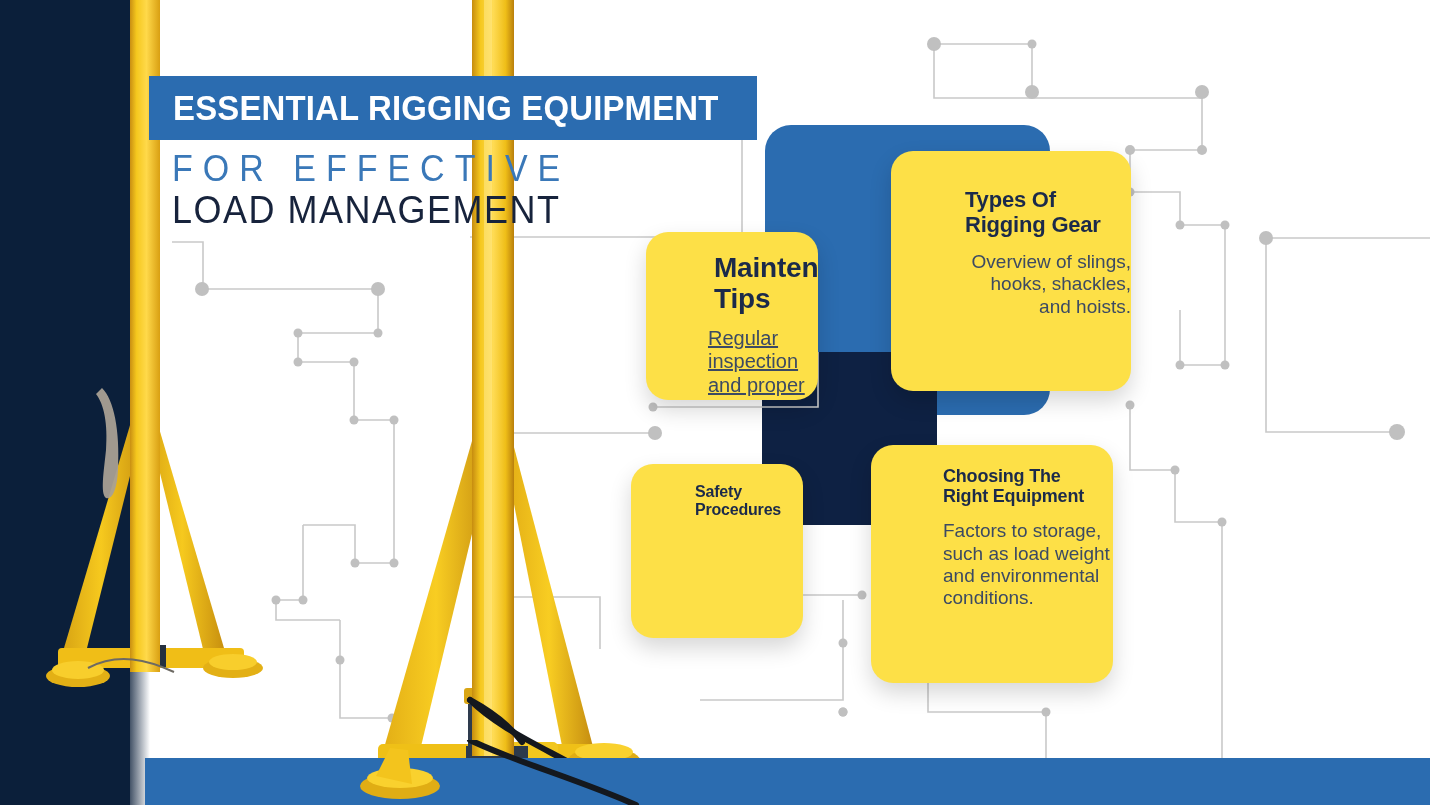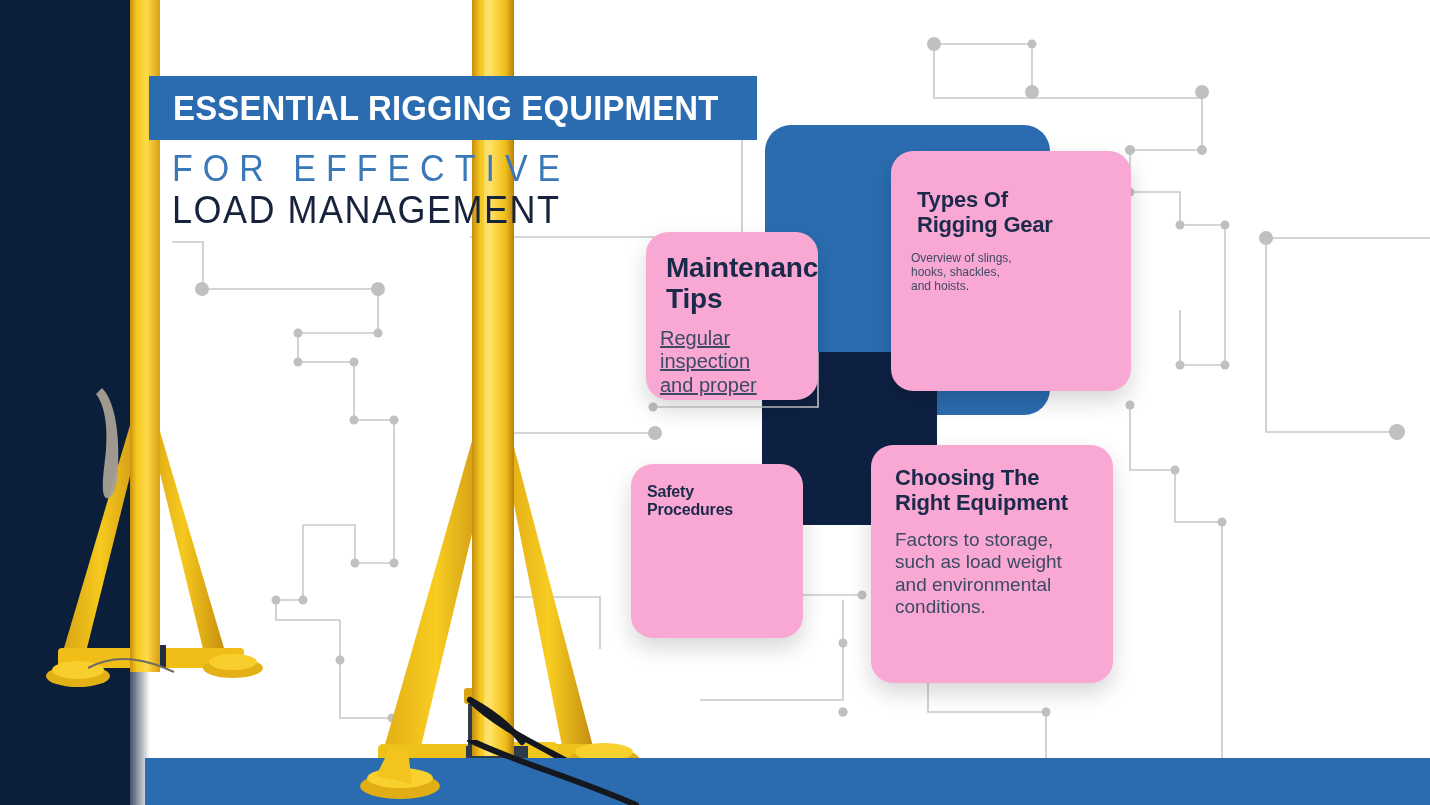--- a/index.html
+++ b/index.html
@@ -70,25 +70,26 @@
     letter-spacing:1.5px;
     color:#17233C;
     white-space:nowrap;
     transform:scaleY(1.08);
     transform-origin:left top;
   }
 
   
   .card{
     position:absolute;
-    background:#f9a8d4;
+    background:#fde047;
     border-radius:22px;
     box-shadow:0 10px 22px rgba(0,0,0,0.16);
     box-sizing:border-box;
     overflow:hidden;
+    padding-left:48px;
   }
   .card h2{
     margin:0;
     font-family:"Liberation Sans", sans-serif;
     font-weight:bold;
     color:#1B2A4A;
     letter-spacing:-0.2px;
     line-height:1.12;
     white-space:pre-line;
   }
@@ -96,32 +97,32 @@
     margin:0;
     font-family:"Liberation Sans", sans-serif;
     font-weight:400;
     color:#3C4A63;
     line-height:1.17;
     white-space:pre-line;
   }
 
   #card-types      {left:891px;top:151px;width:240px;height:240px;}
   #card-types h2   {font-size:22px;margin:37px 0 0 26px;}
-  #card-types p    {font-size:12px;margin:14px 0 0 20px;}
+  #card-types p    {font-size:19px;margin:14px 0 0 32px;text-align:right;}
 
   #card-maint      {left:646px;top:232px;width:172px;height:168px;}
   #card-maint h2   {font-size:28px;margin:20px 0 0 20px;}
   #card-maint p    {font-size:20px;margin:12px 0 0 14px;text-decoration:underline;}
 
   #card-safety     {left:631px;top:464px;width:172px;height:174px;}
   #card-safety h2  {font-size:16px;margin:19px 0 0 16px;}
   #card-safety p   {font-size:16.5px;margin:11px 0 0 16px;}
 
   #card-choose     {left:871px;top:445px;width:242px;height:238px;}
-  #card-choose h2  {font-size:22px;margin:21px 0 1px 24px;}
+  #card-choose h2  {font-size:18px;margin:21px 0 1px 24px;}
   #card-choose p   {font-size:19px;margin:14px 0 0 24px;}
 
   
   .gantry{position:absolute;}
 </style>
 </head>
 <body>
 
 <div id="stage">
 

